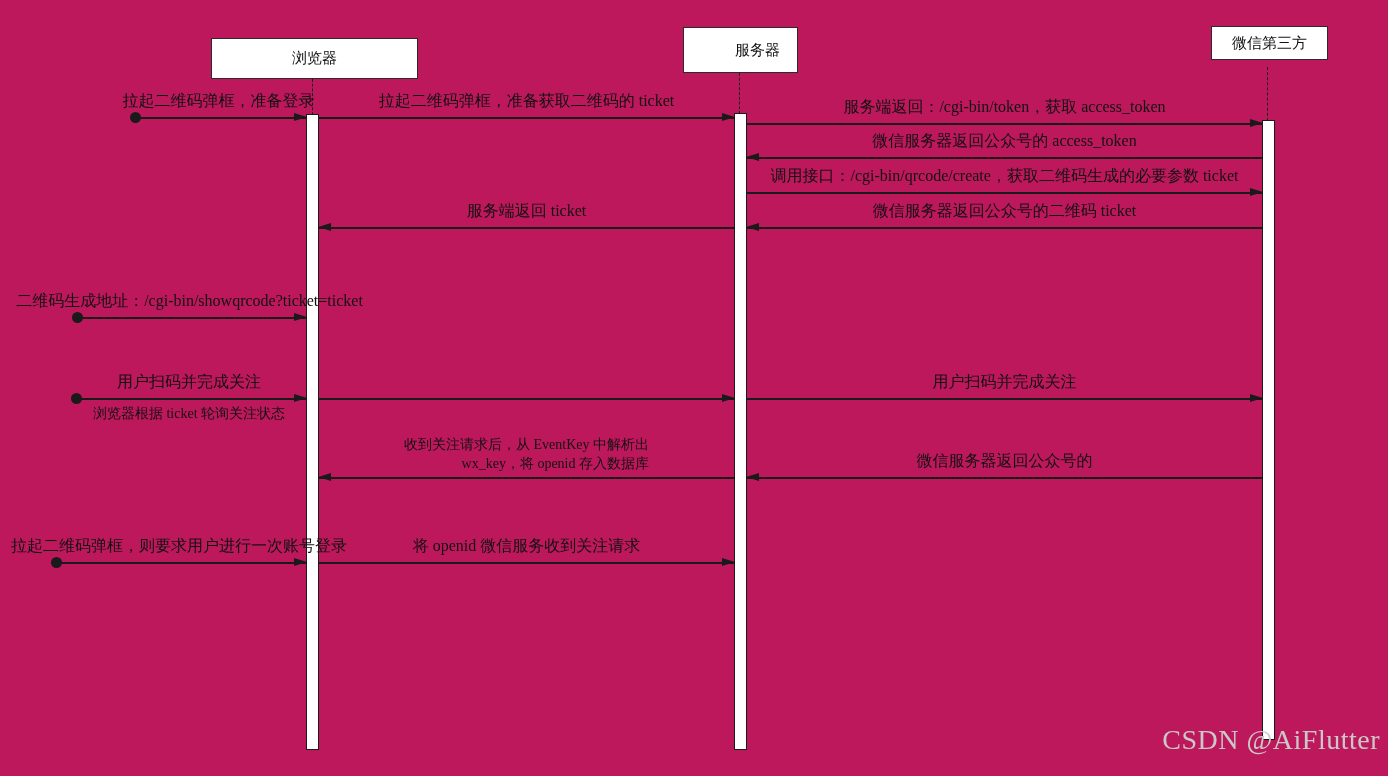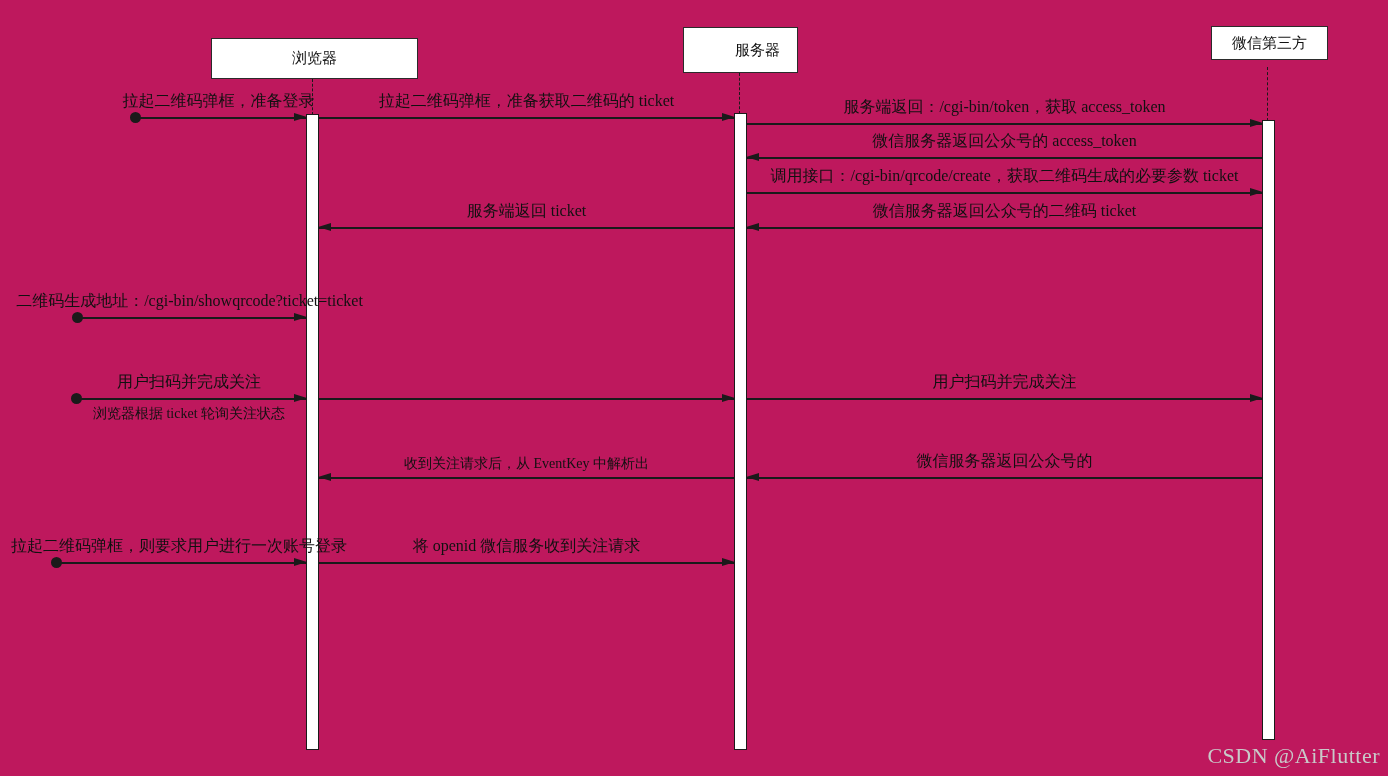--- a/index.html
+++ b/index.html
@@ -56,22 +56,22 @@
   .lbl2{
     position:absolute;left:50%;bottom:4px;transform:translateX(-50%);
     text-align:right;font-size:14px;line-height:19px;white-space:nowrap;
   }
   .lbl2 span{display:block;}
   .sublbl{
     position:absolute;left:50%;top:7px;transform:translateX(-50%);
     white-space:nowrap;font-size:14px;text-align:right;
   }
   .watermark{
-    position:absolute;right:8px;bottom:7px;
-    font-size:22px;color:#c9c9c9;letter-spacing:0.5px;
+    position:absolute;right:8px;bottom:20px;
+    font-size:28px;color:#c9c9c9;letter-spacing:0.5px;
   }
 </style>
 </head>
 <body>
 
 <div id="stage">
 
   <div class="actor-box" style="left:211px;top:38px;width:207px;height:41px;">
     <span>浏览器</span>
   </div>
@@ -163,20 +163,21 @@
     <span class="line"></span>
     <span class="arrow-l"></span>
     <span class="lbl">微信服务器返回公众号的</span>
   </div>
 
   <div class="msg" style="left:319px;top:477px;width:415px;">
     <span class="line"></span>
     <span class="arrow-l"></span>
     <span class="lbl2">
       <span>收到关注请求后，从 EventKey 中解析出</span>
+      <span>wx_key，将 openid 存入数据库</span>
     </span>
   </div>
 
   <div class="msg" style="left:52px;top:562px;width:254px;">
     <span class="dot"></span>
     <span class="line"></span>
     <span class="arrow-r"></span>
     <span class="lbl">拉起二维码弹框，则要求用户进行一次账号登录</span>
   </div>
 

